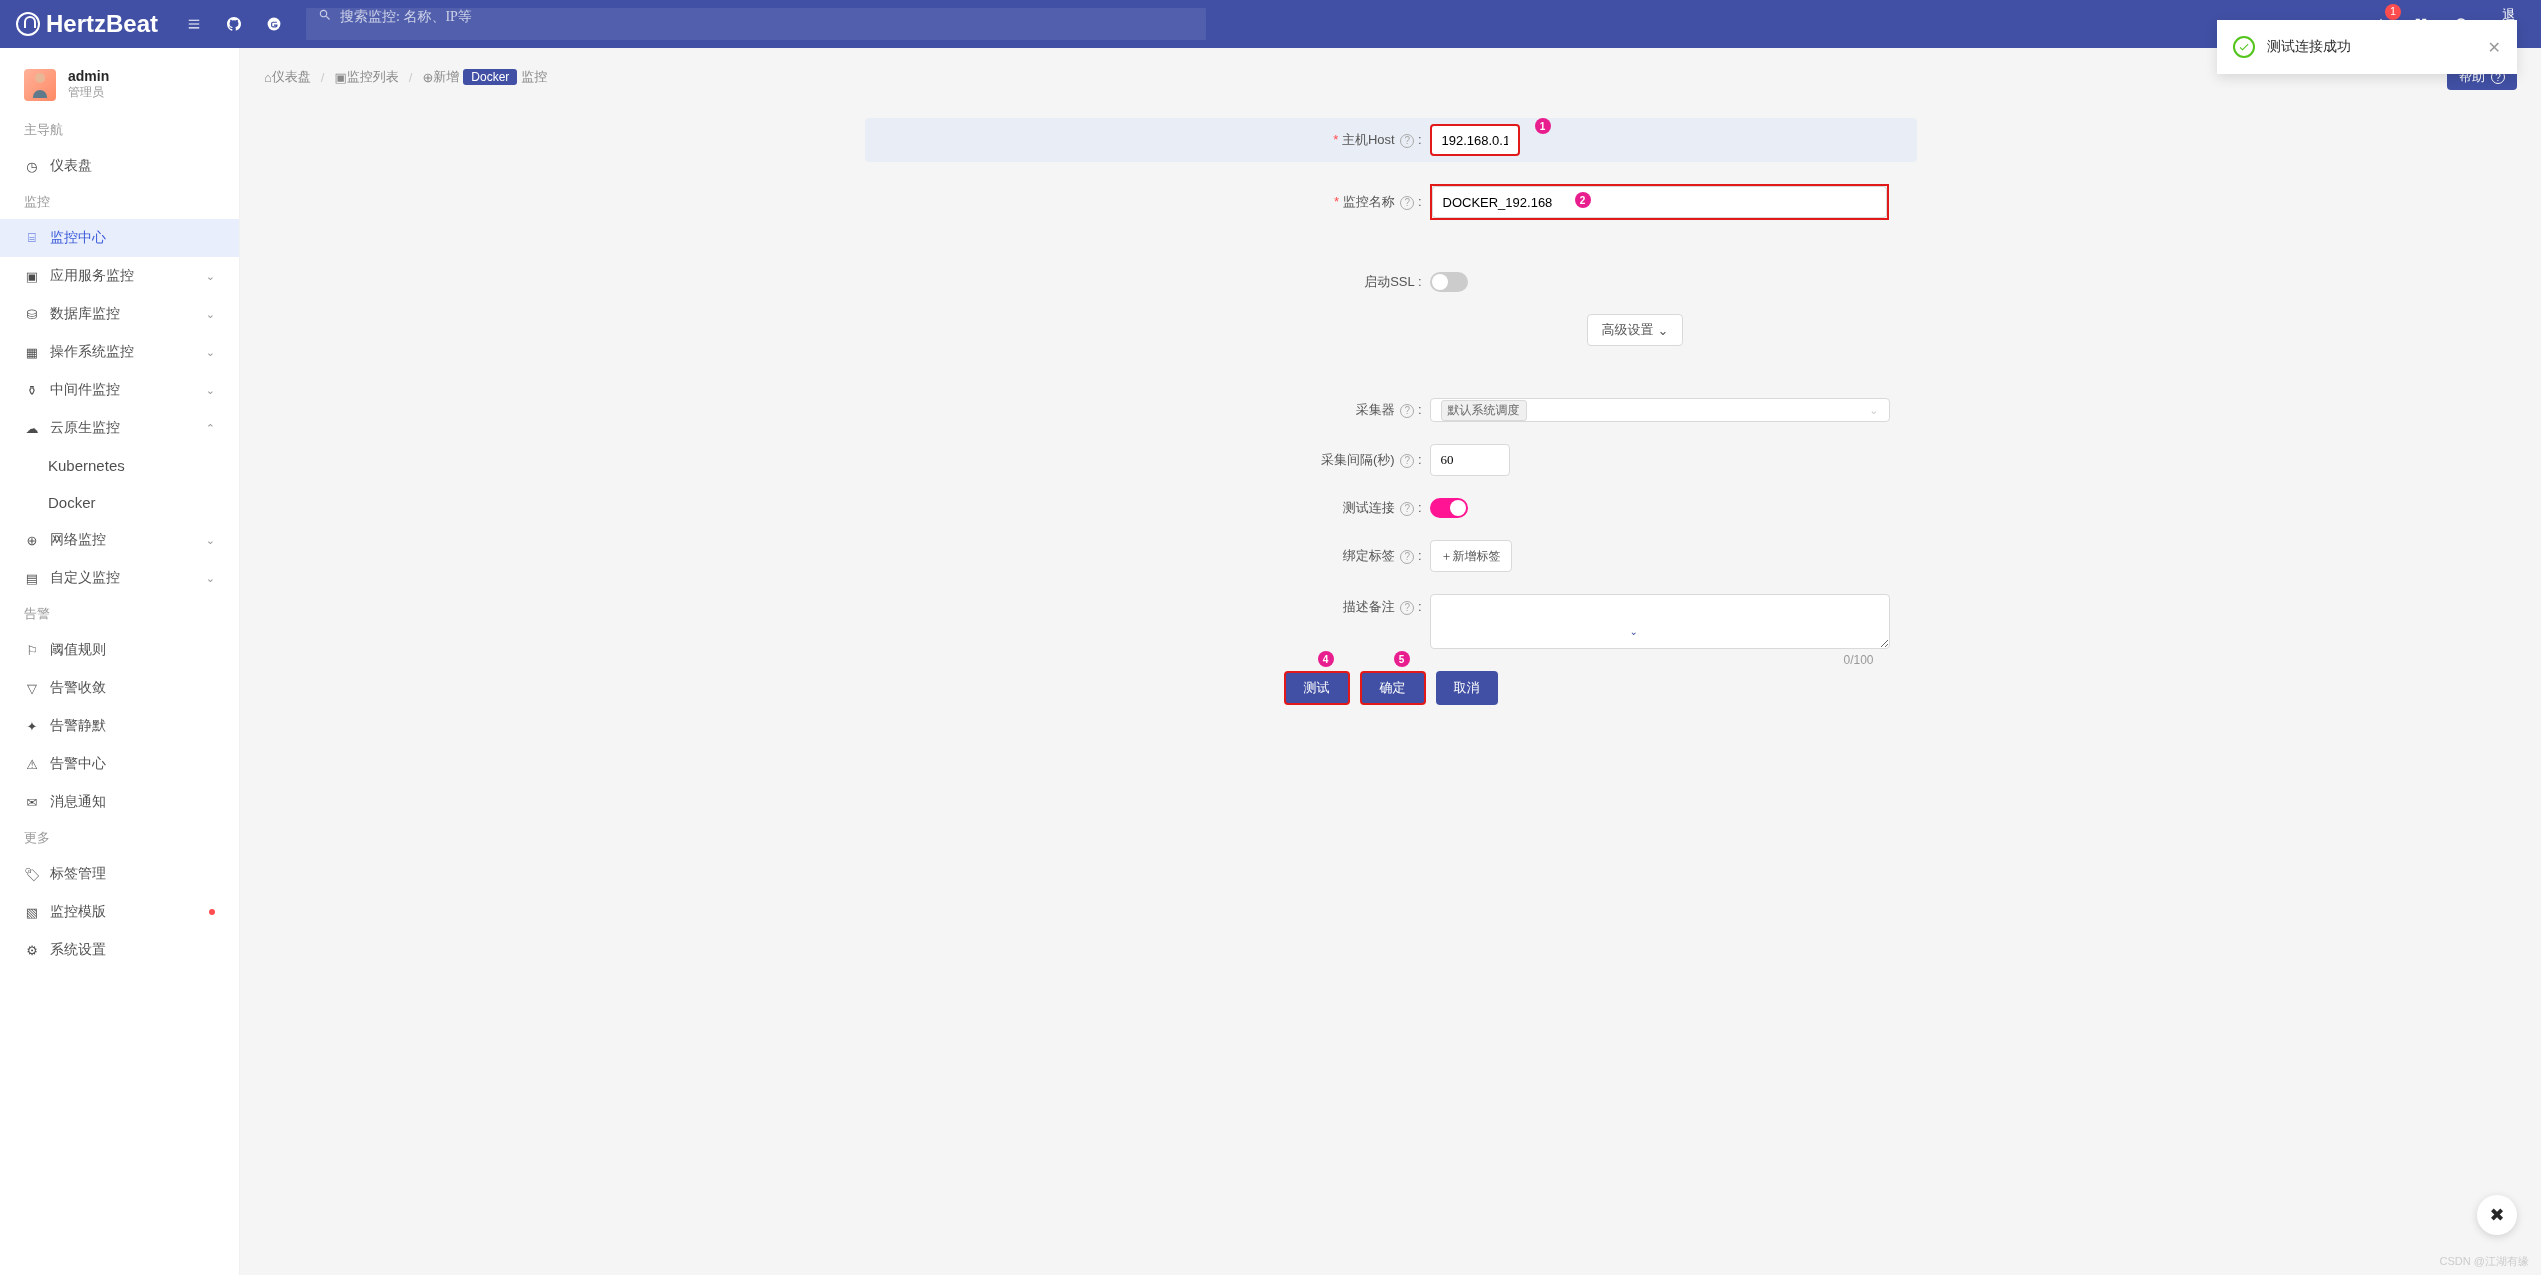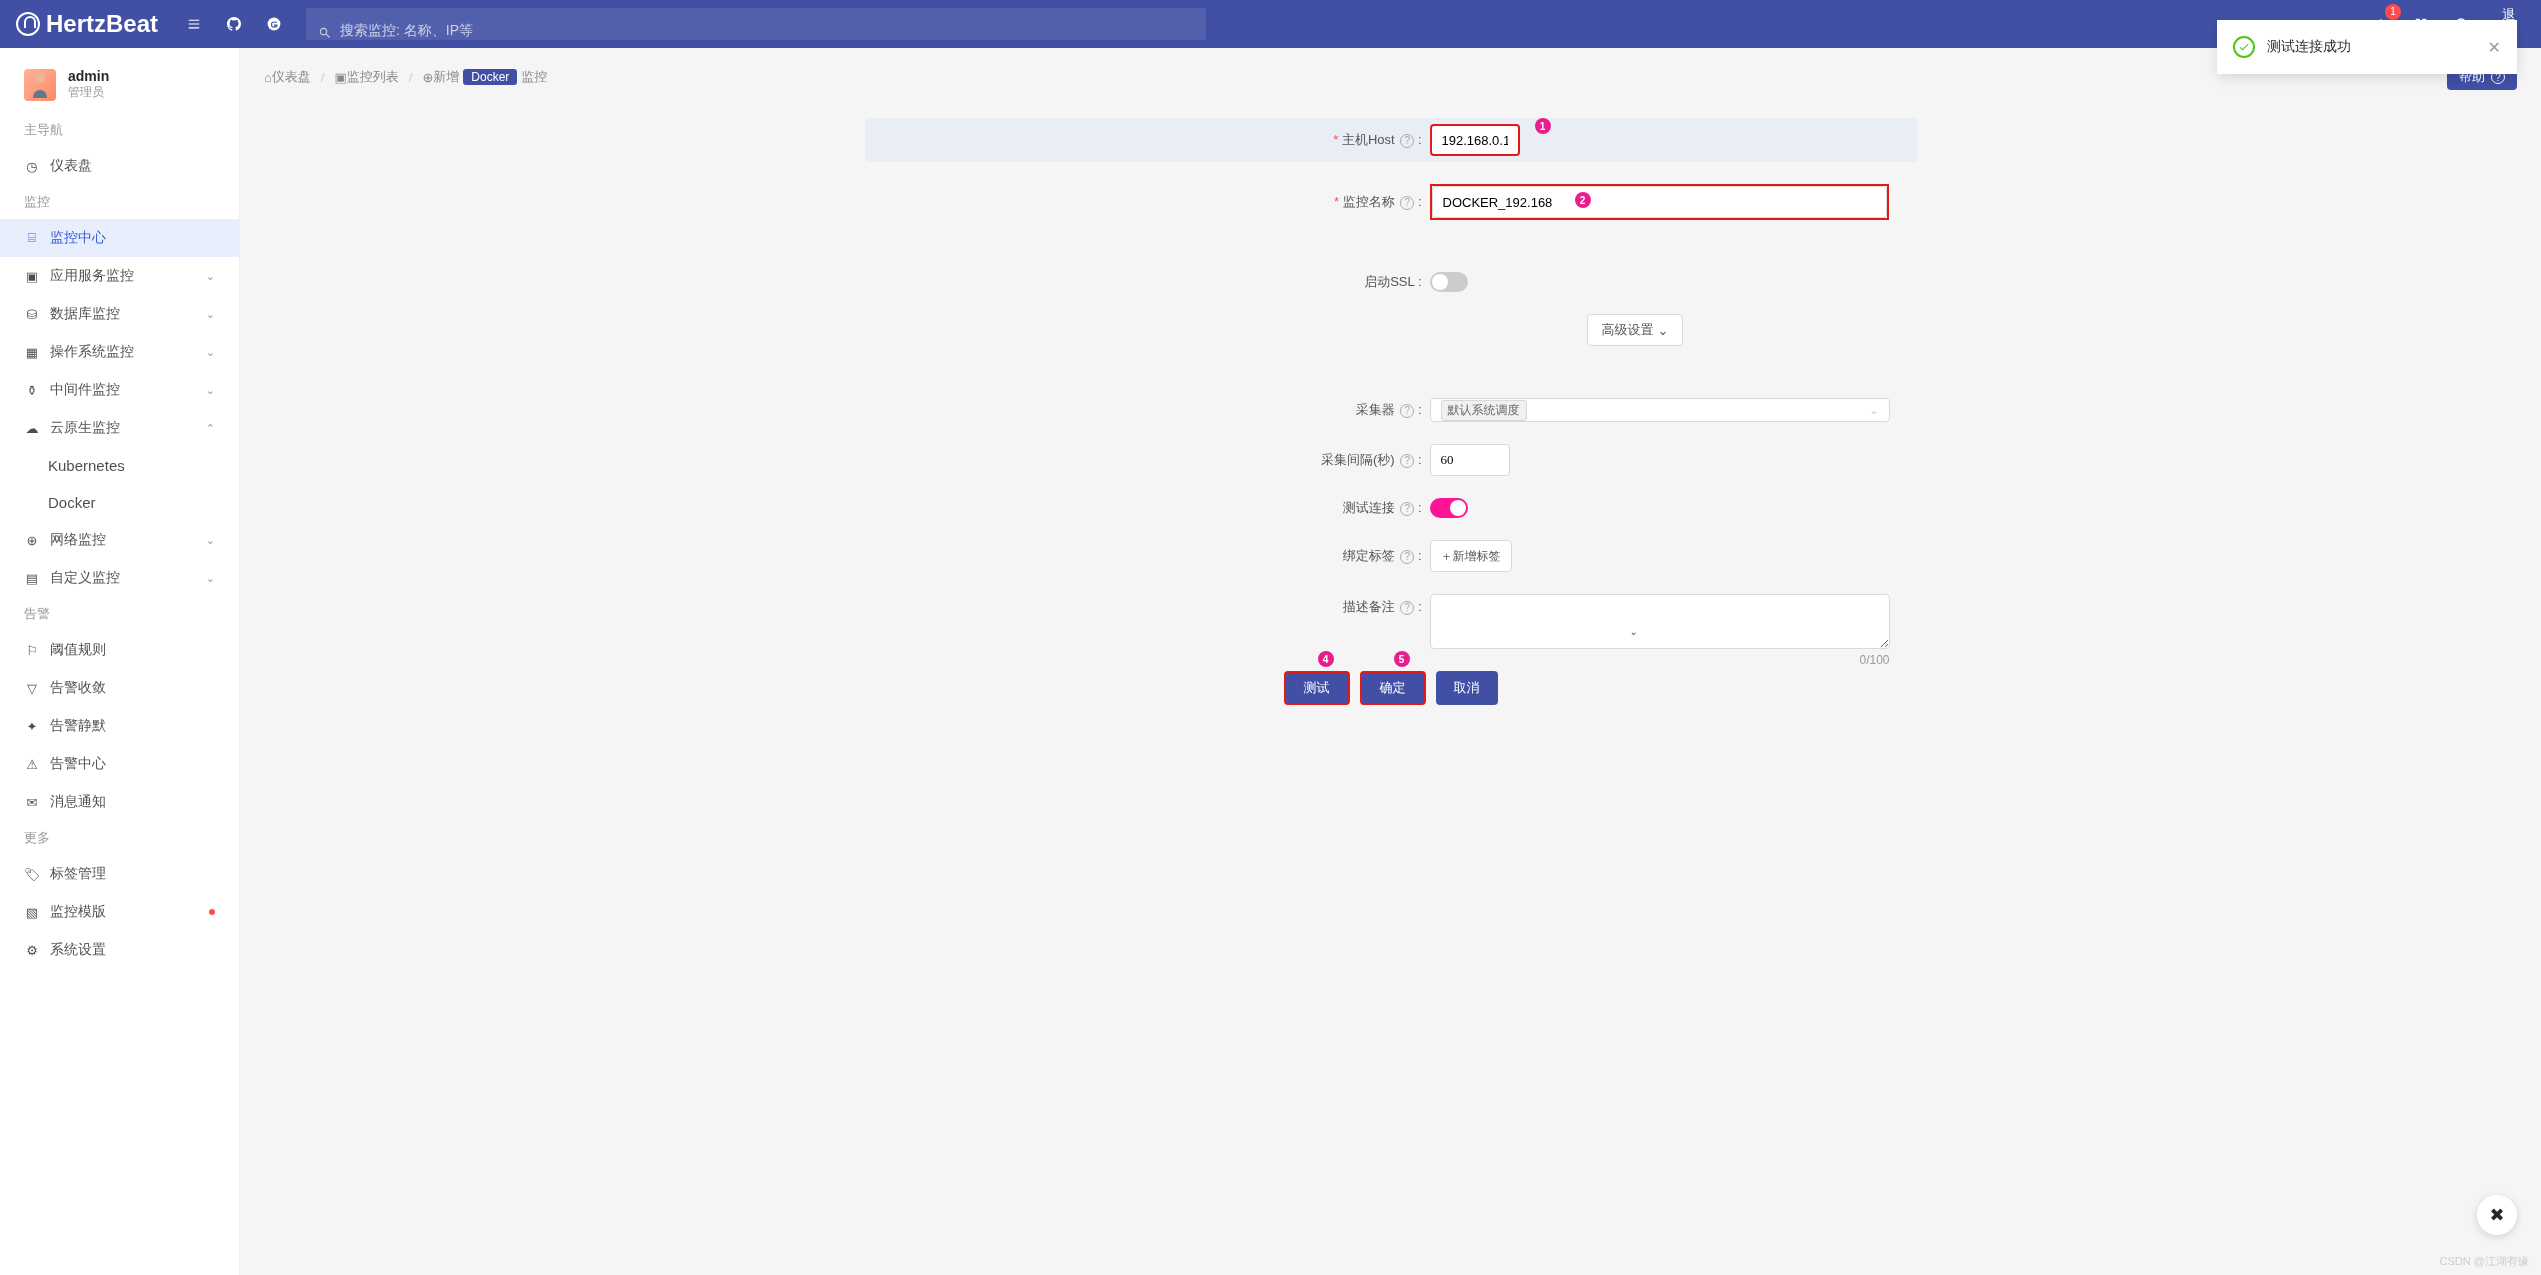--- a/index.html
+++ b/index.html
@@ -4,21 +4,21 @@
   <style>
     * { margin: 0; padding: 0; box-sizing: border-box; }
     body { font-family: -apple-system, BlinkMacSystemFont, "Segoe UI", "PingFang SC", "Microsoft YaHei", sans-serif; font-size: 14px; color: rgba(0,0,0,0.85); background: #f5f5f5; overflow: hidden; }
     
     
     .header { height: 48px; background: #4150a4; display: flex; align-items: center; padding: 0 16px; color: #fff; position: relative; }
     .logo { display: flex; align-items: center; font-size: 24px; font-weight: bold; margin-right: 16px; }
     .logo-icon { width: 24px; height: 24px; border: 2.5px solid #fff; border-radius: 50%; margin-right: 6px; position: relative; }
     .logo-icon::after { content: ''; position: absolute; top: 2px; left: 6px; width: 8px; height: 10px; border: 2px solid #fff; border-radius: 50% 50% 0 0; border-bottom: none; }
     .header-icon { width: 32px; height: 32px; display: flex; align-items: center; justify-content: center; margin: 0 4px; cursor: pointer; color: #fff; }
-    .search-box { flex: 1; max-width: 900px; margin-left: 12px; height: 32px; background: #515fad; border-radius: 1px; display: flex; align-items: flex-end; padding: 0 12px; color: rgba(255,255,255,0.7); }
+    .search-box { flex: 1; max-width: 900px; margin-left: 12px; height: 32px; background: #515fad; border-radius: 1px; display: flex; align-items: flex-start; padding: 0 12px; color: rgba(255,255,255,0.7); font-family: Liberation Serif, serif; }
     .header-right { margin-left: auto; display: flex; align-items: center; }
     .badge { position: absolute; top: -4px; right: -4px; background: #ff4d4f; color: #fff; border-radius: 10px; font-size: 10px; min-width: 16px; height: 16px; line-height: 16px; text-align: center; }
     .header-btn { color: #fff; cursor: pointer; margin-left: 8px; font-size: 13px; }
     
     
     .toast { position: absolute; top: 20px; right: 24px; width: 300px; background: #fff; border-radius: 0; box-shadow: 0 4px 12px rgba(0,0,0,0.12); padding: 16px; display: flex; align-items: center; z-index: 1000; }
     .toast-icon { width: 22px; height: 22px; border: 2px solid #52c41a; border-radius: 50%; display: flex; align-items: center; justify-content: center; margin-right: 12px; color: #52c41a; flex-shrink: 0; }
     .toast-close { margin-left: auto; cursor: pointer; color: #999; font-size: 16px; }
     
     
@@ -72,21 +72,21 @@
     .select-box { height: 24px; border: 1px solid #d9d9d9; border-radius: 4px; padding: 0 10px; display: flex; align-items: center; width: 460px; background: #fff; }
     .select-tag { background: #f0f0f0; border: 1px solid #d9d9d9; border-radius: 3px; padding: 1px 6px; font-size: 12px; color: #666; }
     .select-arrow { margin-left: auto; color: #ccc; font-size: 11px; }
     
     
     .tag-btn { height: 32px; border: 1px solid #d9d9d9; border-radius: 4px; padding: 0 10px; background: #fff; display: flex; align-items: center; font-size: 12px; color: #555; cursor: pointer; }
     
     
     .textarea-wrap { position: relative; }
     .textarea { width: 460px; height: 55px; border: 1px solid #d9d9d9; border-radius: 4px; padding: 6px 10px; font-size: 13px; resize: both; font-family: inherit; }
-    .char-count { position: absolute; right: 0; bottom: -18px; font-size: 12px; color: #999; }
+    .char-count { position: absolute; right: 16px; bottom: -18px; font-size: 12px; color: #999; }
     .textarea-caret { position: absolute; left: 200px; top: 32px; color: #4150a4; font-size: 10px; }
     
     
     .advanced-btn { height: 32px; border: 1px solid #d9d9d9; border-radius: 4px; padding: 0 14px; background: #fff; font-size: 13px; color: #555; cursor: pointer; display: flex; align-items: center; gap: 4px; }
     .center-row { justify-content: center; }
     
     
     .actions { display: flex; justify-content: center; gap: 10px; margin-top: 12px; }
     .btn { height: 34px; padding: 0 18px; border-radius: 4px; border: none; background: #4150a4; color: #fff; font-size: 13px; cursor: pointer; position: relative; }
     .btn.outlined { border: 2px solid #e11919; }

